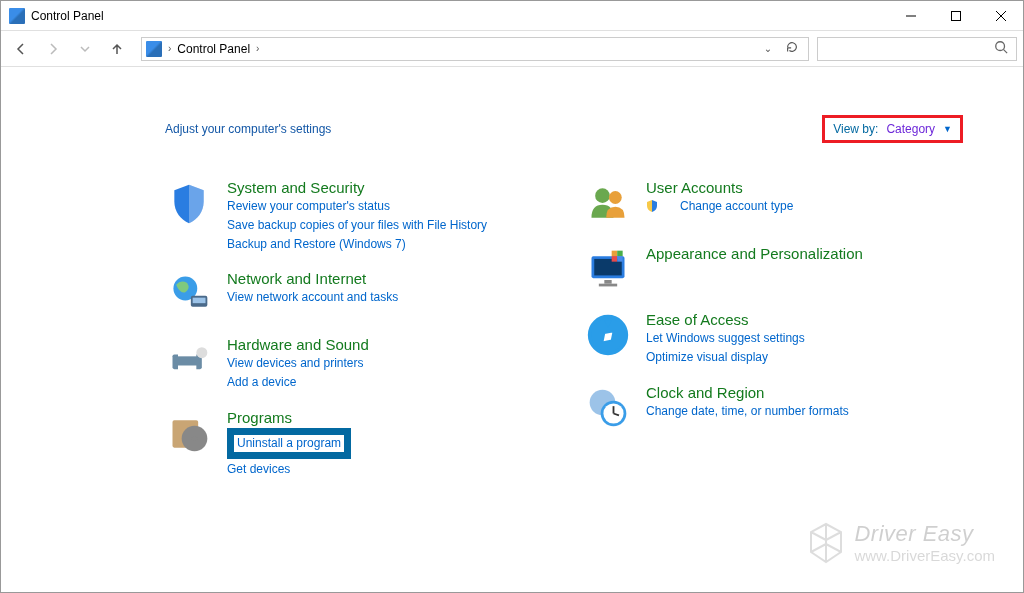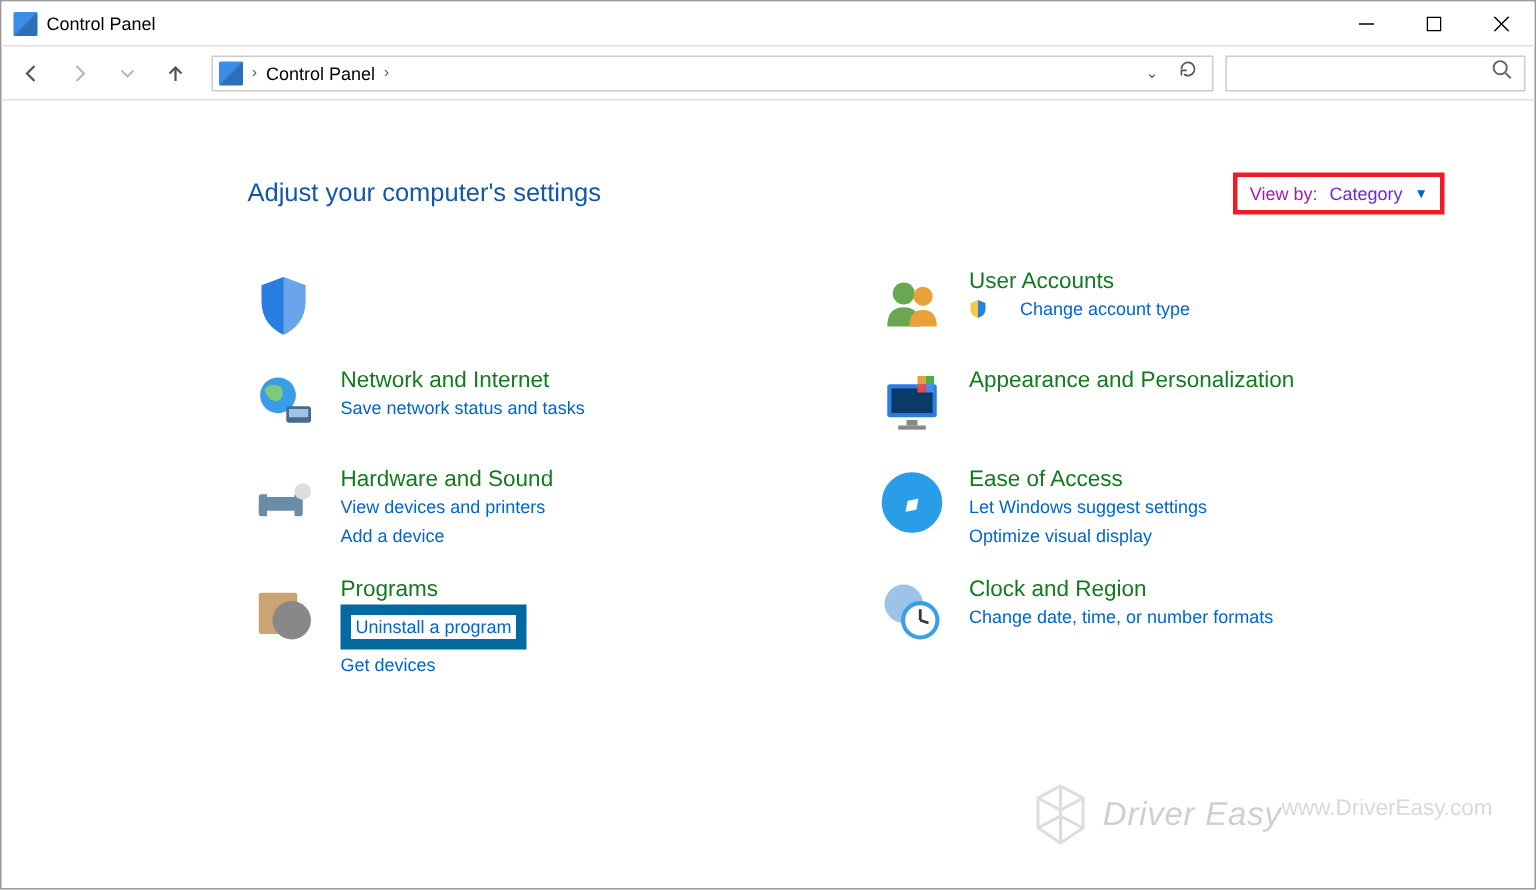--- a/index.html
+++ b/index.html
@@ -26,38 +26,38 @@
   .addr-dropdown { width: 16px; text-align: center; color: #555; font-size: 10px; }
   .addr-refresh { width: 24px; text-align: center; }
   .addr-refresh svg { width: 14px; height: 14px; stroke: #555; fill: none; }
   .searchbox { width: 200px; height: 24px; border: 1px solid #ccc; display: flex; align-items: center; padding: 0 6px; }
   .searchbox input { border: none; outline: none; flex: 1; font-size: 12px; }
   .search-icon-wrap { width: 16px; }
   .search-icon-wrap svg { width: 14px; height: 14px; stroke: #666; fill: none; stroke-width: 1.5; }
   
   .content { padding: 48px 60px 0 164px; display: flex; flex-direction: column; }
   .content-header { display: flex; justify-content: space-between; align-items: center; margin-bottom: 36px; }
-  .heading { font-size: 17px; color: #1357a6; font-weight: 400; }
+  .heading { font-size: 12px; color: #1357a6; font-weight: 400; }
   .viewby { display: flex; align-items: center; gap: 8px; border: 3px solid #ed1c24; padding: 4px 8px; }
-  .viewby-label { font-size: 12px; color: #a21caf; }
+  .viewby-label { font-size: 12px; color: #0369a1; }
   .viewby-value { font-size: 12px; color: #6d28d9; }
   .viewby-caret { color: #0066cc; font-size: 9px; }
   
   .categories { display: flex; gap: 40px; }
   .col { display: flex; flex-direction: column; gap: 18px; flex: 1; }
   .cat { display: flex; gap: 14px; }
   .cat-icon { width: 48px; height: 48px; flex-shrink: 0; display: flex; align-items: center; justify-content: center; }
   .cat-body { display: flex; flex-direction: column; gap: 2px; }
   .cat-title { font-size: 15px; color: #137a1e; font-weight: 400; cursor: pointer; }
   .cat-link { font-size: 12px; color: #0066cc; cursor: pointer; line-height: 1.4; }
   .cat-link.highlighted { border: 7px solid #0369a1; padding: 0 3px; display: inline-block; width: fit-content; }
   
   .watermark { position: absolute; right: 28px; bottom: 28px; display: flex; align-items: center; gap: 10px; opacity: 0.28; }
   .watermark-logo { width: 36px; height: 42px; }
-  .watermark-text { display: flex; }
+  .watermark-text { display: flex; flex-direction: column; }
   .watermark-brand { font-size: 22px; font-style: italic; color: #555; font-weight: 400; letter-spacing: 0.5px; }
   .watermark-url { font-size: 15px; color: #777; }
   
   
   .ic-shield { fill: #2a7de1; }
   .ic-globe { fill: #3a9de8; }
   .ic-printer { fill: #6b8ca5; }
   .ic-disc { fill: #888; }
   .ic-users { fill: #e8a03a; }
   .ic-monitor { fill: #2a7de1; }
@@ -149,34 +149,40 @@
 
     <div class="col">
 
       <div class="cat">
         <div class="cat-icon">
           <svg viewBox="0 0 48 48" width="44" height="44">
               <path class="ic-shield" d="M24 4 L40 10 V22 C40 34 33 42 24 46 C15 42 8 34 8 22 V10 Z"></path>
               <path fill="#fff" opacity="0.3" d="M24 4 V46 C33 42 40 34 40 22 V10 Z"></path>
             </svg>
         </div>
+        <div class="cat-body">
+          <a class="cat-title">System and Security</a>
+          <a class="cat-link">Review your computer's status</a>
+          <a class="cat-link">Save backup copies of your files with File History</a>
+          <a class="cat-link">Backup and Restore (Windows 7)</a>
+        </div>
       </div>
 
       <div class="cat">
         <div class="cat-icon">
           <svg viewBox="0 0 48 48" width="44" height="44">
               <circle class="ic-globe" cx="20" cy="18" r="13"></circle>
               <path fill="#7fc97f" d="M10 14 Q15 8 22 12 Q26 18 20 22 Q14 24 10 14"></path>
               <rect x="26" y="26" width="18" height="12" rx="2" fill="#4a6a8a"></rect>
               <rect x="28" y="28" width="14" height="6" fill="#9cc3e8"></rect>
             </svg>
         </div>
         <div class="cat-body">
           <a class="cat-title">Network and Internet</a>
-          <a class="cat-link">Save network status and tasks</a>
+          <a class="cat-link">View network account and tasks</a>
         </div>
       </div>
 
       <div class="cat">
         <div class="cat-icon">
           <svg viewBox="0 0 48 48" width="44" height="44">
               <rect class="ic-printer" x="6" y="18" width="32" height="16" rx="2"></rect>
               <rect fill="#fff" x="12" y="10" width="20" height="10"></rect>
               <rect fill="#fff" x="12" y="30" width="20" height="12"></rect>
               <circle fill="#ddd" cx="38" cy="16" r="6"></circle>

